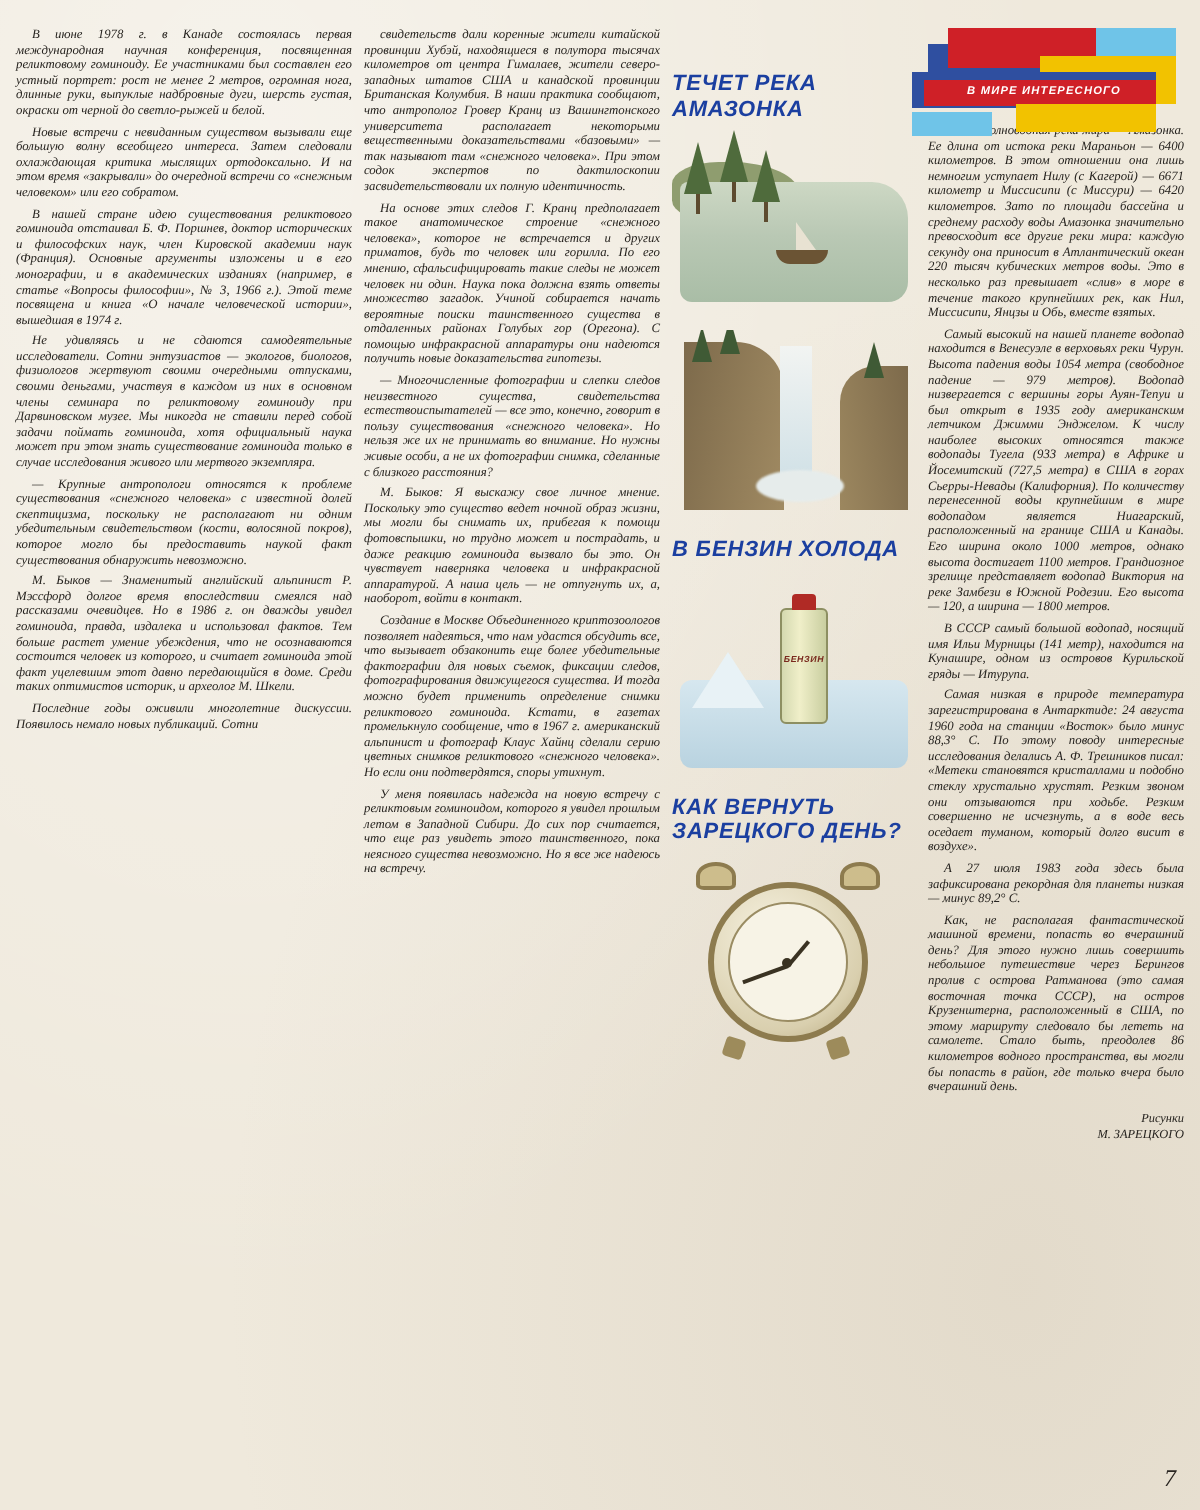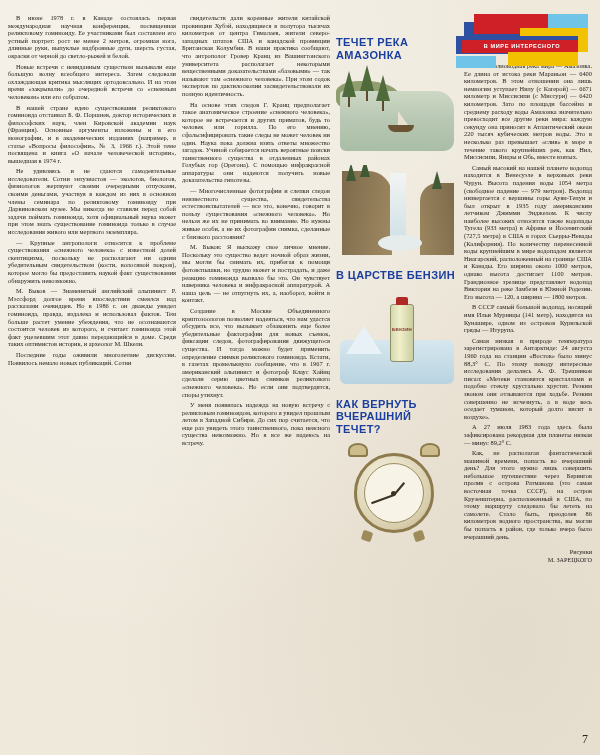--- a/index.html
+++ b/index.html
@@ -12,20 +12,21 @@
     background: #efe9dc;
     font-family: "Liberation Serif", serif;
     overflow: hidden;
   }
   .page {
     position: relative;
     width: 600px;
     height: 755px;
     background: #efe9dc;
     box-sizing: border-box;
+    font-style: italic;
   }
   .page::before {
     content: "";
     position: absolute;
     left: 0; top: 0; right: 0; bottom: 0;
     background:
       radial-gradient(ellipse at 20% 10%, rgba(255,255,255,0.45), rgba(255,255,255,0) 60%),
       radial-gradient(ellipse at 85% 85%, rgba(190,175,150,0.25), rgba(255,255,255,0) 55%);
     pointer-events: none;
   }
@@ -377,31 +378,31 @@
       <div class="art art-falls">
         <div class="cliff"></div>
         <div class="cliff2"></div>
         <div class="fall"></div>
         <div class="mist"></div>
         <div class="pine" style="left:10px; top:-2px;"></div>
         <div class="pine" style="left:24px; top:-6px;"></div>
         <div class="pine" style="left:96px; top:6px;"></div>
       </div>
 
-      <div class="headline">В ЦАРСТВЕ БЕНЗИН</div>
+      <div class="headline">В БЕНЗИН ХОЛОДА</div>
       <div class="art art-cold">
         <div class="ice"></div>
         <div class="berg"></div>
         <div class="can">
           <div class="cap"></div>
           <div class="txt">БЕНЗИН</div>
         </div>
       </div>
 
-      <div class="headline">КАК ВЕРНУТЬ ВЧЕРАШНИЙ ТЕЧЕТ?</div>
+      <div class="headline">КАК ВЕРНУТЬ ЗАРЕЦКОГО ДЕНЬ?</div>
       <div class="art art-clock">
         <div class="bell l"></div>
         <div class="bell r"></div>
         <div class="clockbody"></div>
         <div class="dial"></div>
         <div class="hand-m"></div>
         <div class="hand-h"></div>
         <div class="pivot"></div>
         <div class="foot l"></div>
         <div class="foot r"></div>

